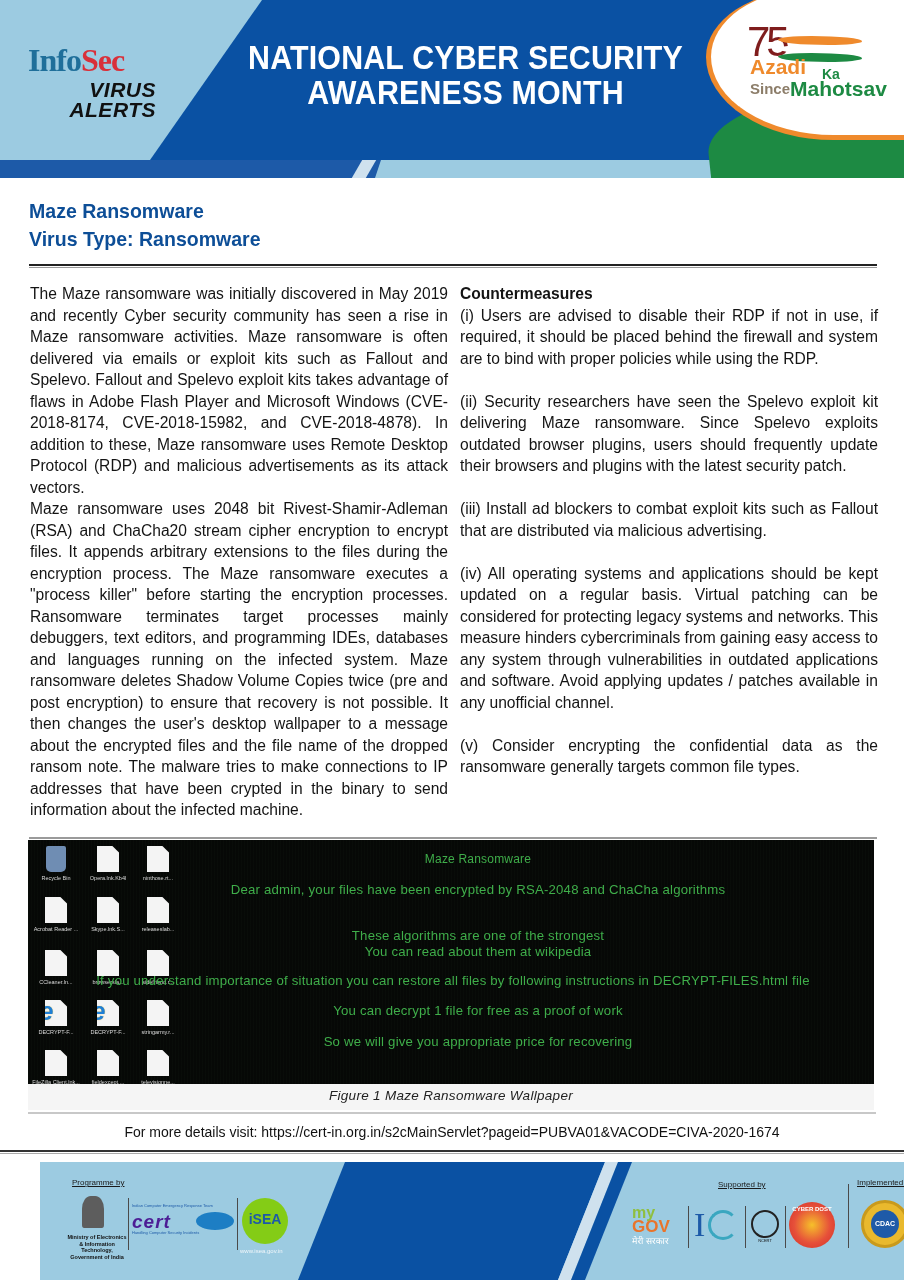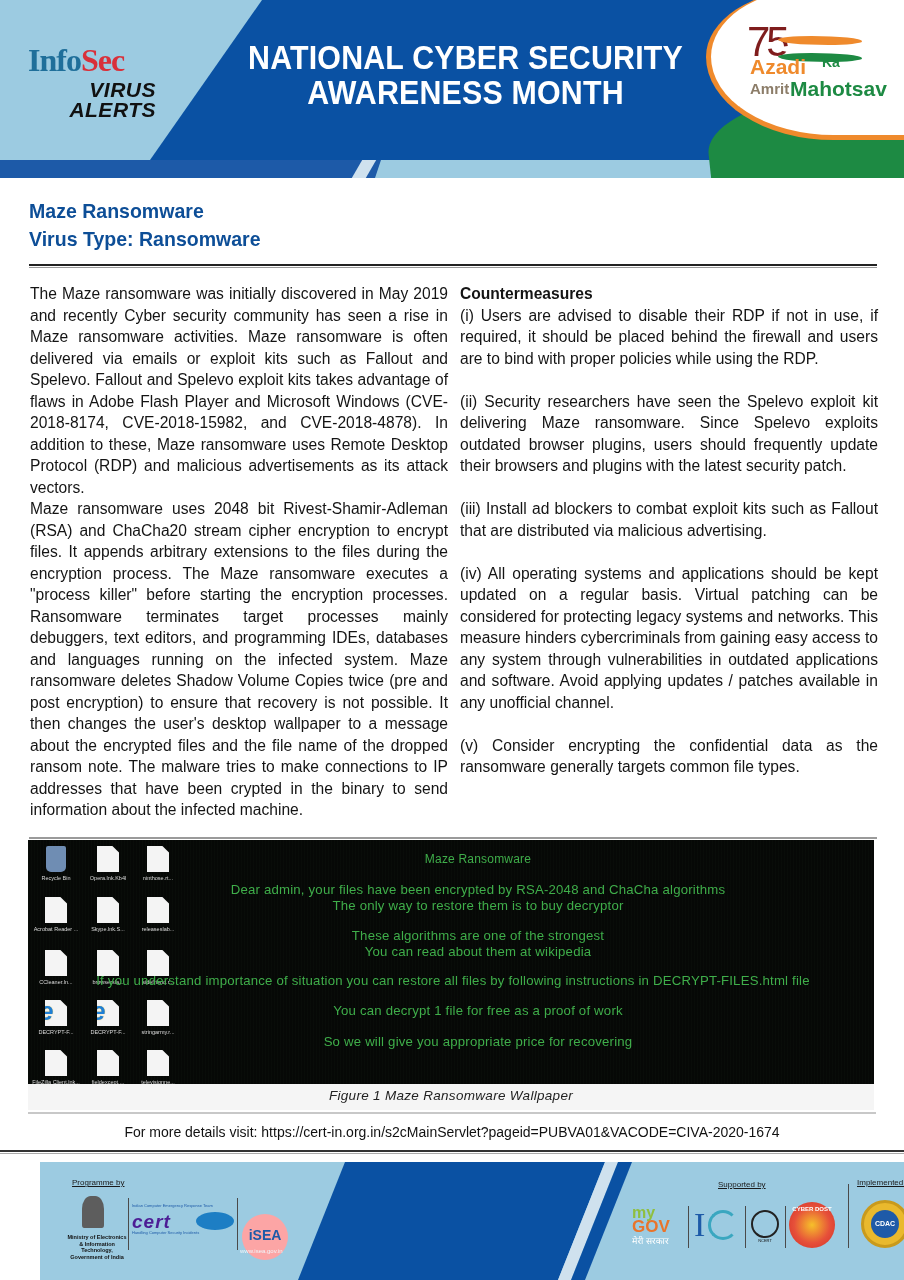--- a/index.html
+++ b/index.html
@@ -23,21 +23,21 @@
   .header-title { position: absolute; left: 228px; top: 40px; width: 475px; text-align: center; color: #ffffff; font-weight: bold; font-size: 33px; line-height: 35px; letter-spacing: 0.2px; transform: scaleX(0.92); transform-origin: center; }
   .header-sub { position: absolute; left: 228px; top: 120px; width: 475px; text-align: center; color: #ffffff; font-size: 21px; letter-spacing: 0.5px; }
 
   .amrit { position: absolute; left: 690px; top: 0; width: 214px; height: 178px; }
   .amrit .white-shape { position: absolute; left: 16px; top: -10px; width: 230px; height: 150px; background: #fff; border-radius: 48% 0 0 60%; border: 5px solid #ef8a2c; border-right: none; border-top: none; }
   .amrit .green-shape { position: absolute; left: 18px; top: 95px; width: 220px; height: 95px; background: #1d8a43; border-radius: 50% 0 0 0; transform: rotate(-6deg); }
   .amrit .seventy { position: absolute; left: 57px; top: 18px; font-size: 42px; color: #7f1d1d; font-weight: normal; letter-spacing: -4px; font-family: "Liberation Sans", sans-serif; }
   .amrit .flag { position: absolute; left: 88px; top: 36px; width: 84px; height: 26px; }
   .amrit .flag .s { position: absolute; left: 0; width: 84px; height: 9px; border-radius: 40% 60% 40% 60%; }
   .amrit .azadi { position: absolute; left: 60px; top: 55px; font-size: 21px; color: #ef8a2c; font-weight: bold; }
-  .amrit .ka { position: absolute; left: 132px; top: 54px; font-size: 14px; color: #1d8a43; font-weight: bold; }
+  .amrit .ka { position: absolute; left: 132px; top: 66px; font-size: 14px; color: #1d8a43; font-weight: bold; }
   .amrit .am { position: absolute; left: 60px; top: 80px; font-size: 15px; color: #8c7d69; font-weight: bold; }
   .amrit .mahotsav { position: absolute; left: 100px; top: 77px; font-size: 21px; color: #1d8a43; font-weight: bold; }
 
   
   .doc-title { position: absolute; left: 29px; top: 197px; color: #0d4e97; font-weight: bold; font-size: 21px; line-height: 28px; transform: scaleX(0.93); transform-origin: left; }
   .rule-double { position: absolute; left: 29px; width: 848px; height: 4px; border-top: 2px solid #222; border-bottom: 1px solid #999; }
   .rule-thin { position: absolute; height: 2px; background: #9a9a9a; }
 
   
   .col { position: absolute; top: 283px; width: 418px; font-size: 15.6px; line-height: 21.5px; text-align: justify; hyphens: manual; color: #141414; }
@@ -67,21 +67,21 @@
   .footer .light-slash { position: absolute; left: 0; top: 0; width: 904px; height: 118px; background: #cfe1ee; clip-path: polygon(565px 0, 578px 0, 531px 118px, 518px 118px); }
   .footer .blue2 { position: absolute; left: 0; top: 0; width: 904px; height: 118px; background: #0a51a3; clip-path: polygon(578px 0, 592px 0, 545px 118px, 531px 118px); }
   .f-label { position: absolute; font-size: 8px; color: #1a1a1a; text-decoration: underline; }
   .f-sep { position: absolute; width: 1px; background: #4a4a4a; }
   .emblem { position: absolute; left: 42px; top: 34px; width: 22px; height: 32px; background: #5d5d5d; border-radius: 40% 40% 10% 10%; }
   .meity { position: absolute; left: 26px; top: 72px; width: 62px; font-size: 5.5px; font-weight: bold; line-height: 6.5px; text-align: center; color: #111; }
   .certin { position: absolute; left: 92px; top: 49px; font-size: 19px; font-weight: bold; font-style: italic; color: #4c1d95; letter-spacing: 1px; }
   .certin-bubble { position: absolute; left: 156px; top: 50px; width: 38px; height: 18px; border-radius: 50%; background: #1d7ec4; }
   .certin-top { position: absolute; left: 92px; top: 41px; font-size: 4px; color: #1d5aa8; white-space: nowrap; }
   .certin-bottom { position: absolute; left: 92px; top: 68px; font-size: 4px; color: #1d5aa8; white-space: nowrap; }
-  .isea { position: absolute; left: 202px; top: 52px; width: 46px; height: 46px; border-radius: 50%; background: #fca5a5; text-align: center; }
+  .isea { position: absolute; left: 202px; top: 36px; width: 46px; height: 46px; border-radius: 50%; background: #84cc16; text-align: center; }
   .isea span { display: block; padding-top: 13px; font-weight: bold; font-size: 14px; color: #1d5aa8; }
   .isea-url { position: absolute; left: 200px; top: 86px; font-size: 6px; color: #f0f6fa; }
   .mygov { position: absolute; left: 592px; top: 44px; font-weight: bold; line-height: 14px; }
   .mygov .my { color: #8fbf3f; font-size: 16px; }
   .mygov .gov { color: #e9742b; font-size: 17px; }
   .mygov .hi { color: #ffffff; font-size: 9px; font-weight: normal; }
   .ic-logo { position: absolute; left: 654px; top: 46px; font-family: "Liberation Serif", serif; font-size: 34px; color: #1d5aa8; line-height: 1; }
   .ic-arc { position: absolute; left: 668px; top: 48px; width: 30px; height: 30px; border-radius: 50%; border: 3px solid #3aa7c0; border-right-color: transparent; }
   .ncert { position: absolute; left: 707px; top: 42px; width: 36px; height: 46px; text-align: center; }
   .ncert .wheel { width: 28px; height: 28px; margin: 6px auto 0; border-radius: 50%; border: 2px solid #222; }
@@ -117,39 +117,39 @@
     <div class="green-shape"></div>
     <div class="white-shape"></div>
     <div class="seventy">75</div>
     <div class="flag">
       <div class="s" style="top:0;background:#ef8a2c;"></div>
       <div class="s" style="top:9px;background:#ffffff;"></div>
       <div class="s" style="top:17px;background:#1d8a43;"></div>
     </div>
     <div class="azadi">Azadi</div>
     <div class="ka">Ka</div>
-    <div class="am">Amrit</div>
+    <div class="am">Since</div>
     <div class="mahotsav">Mahotsav</div>
   </div>
 </div>
 
 <div class="doc-title">
   <div>Maze Ransomware</div>
   <div>Virus Type: Ransomware</div>
 </div>
 <div class="rule-double" style="top:264px;"></div>
 
 <div class="col col-left">
   <p>The Maze ransomware was initially discovered in May 2019 and recently Cyber security community has seen a rise in Maze ransomware activities. Maze ransomware is often delivered via emails or exploit kits such as Fallout and Spelevo. Fallout and Spelevo exploit kits takes advantage of flaws in Adobe Flash Player and Microsoft Windows (CVE-2018-8174, CVE-2018-15982, and CVE-2018-4878). In addition to these, Maze ransom­ware uses Remote Desktop Protocol (RDP) and mali­cious advertisements as its attack vectors.</p>
   <p>Maze ransomware uses 2048 bit Rivest-Shamir-Adle­man (RSA) and ChaCha20 stream cipher encryption to encrypt files. It appends arbitrary extensions to the files during the encryption process. The Maze ransomware executes a "process killer" before starting the encryp­tion processes. Ransomware terminates target process­es mainly debuggers, text editors, and programming IDEs, databases and languages running on the infected system. Maze ransomware deletes Shadow Volume Copies twice (pre and post encryption) to ensure that recovery is not possible. It then changes the user's desktop wallpaper to a message about the encrypted files and the file name of the dropped ransom note. The malware tries to make connections to IP addresses that have been crypted in the binary to send information about the infected machine.</p>
 </div>
 
 <div class="col col-right">
   <p class="cm-head">Countermeasures</p>
-  <p>(i) Users are advised to disable their RDP if not in use, if required, it should be placed behind the firewall and users are to bind with proper policies while using the RDP.</p>
+  <p>(i) Users are advised to disable their RDP if not in use, if required, it should be placed behind the firewall and system are to bind with proper policies while using the RDP.</p>
   <div class="gap"></div>
   <p>(ii) Security researchers have seen the Spelevo exploit kit delivering Maze ransomware. Since Spelevo exploits outdated browser plugins, users should frequently update their browsers and plugins with the latest securi­ty patch.</p>
   <div class="gap"></div>
   <p>(iii) Install ad blockers to combat exploit kits such as Fallout that are distributed via malicious advertising.</p>
   <div class="gap"></div>
   <p>(iv) All operating systems and applications should be kept updated on a regular basis. Virtual patching can be considered for protecting legacy systems and networks. This measure hinders cybercriminals from gaining easy access to any system through vulnerabilities in outdat­ed applications and software. Avoid applying updates / patches available in any unofficial channel.</p>
   <div class="gap"></div>
   <p>(v) Consider encrypting the confidential data as the ransomware generally targets common file types.</p>
 </div>
 
@@ -218,21 +218,20 @@
     <div class="glyph"></div>
     <div class="lbl">fieldexcept....</div>
   </div>
   <div class="desk-icon" style="left:105px; top:210px;">
     <div class="glyph"></div>
     <div class="lbl">televisionne...</div>
   </div>
 
   <div class="ransom-line" style="left:200px; width:500px; top:12px; font-size:12px;">Maze Ransomware</div>
   <div class="ransom-line" style="left:120px; width:660px; top:42px;">Dear admin, your files have been encrypted by RSA-2048 and ChaCha algorithms</div>
-  <div class="ransom-line" style="left:120px; width:660px; top:58px;">The only way to restore them is to buy decryptor</div>
   <div class="ransom-line" style="left:120px; width:660px; top:88px;">These algorithms are one of the strongest</div>
   <div class="ransom-line" style="left:120px; width:660px; top:104px;">You can read about them at wikipedia</div>
   <div class="ransom-line" style="left:10px; width:830px; top:133px;">If you understand importance of situation you can restore all files by following instructions in DECRYPT-FILES.html file</div>
   <div class="ransom-line" style="left:120px; width:660px; top:163px;">You can decrypt 1 file for free as a proof of work</div>
   <div class="ransom-line" style="left:120px; width:660px; top:194px;">So we will give you appropriate price for recovering</div>
 </div>
 <div class="fig-caption-bar">
   <div class="fig-caption">Figure 1 Maze Ransomware Wallpaper</div>
 </div>
 <div class="rule-thin" style="left:28px; top:1112px; width:848px; height:2px; background:#c8c8c8;"></div>

